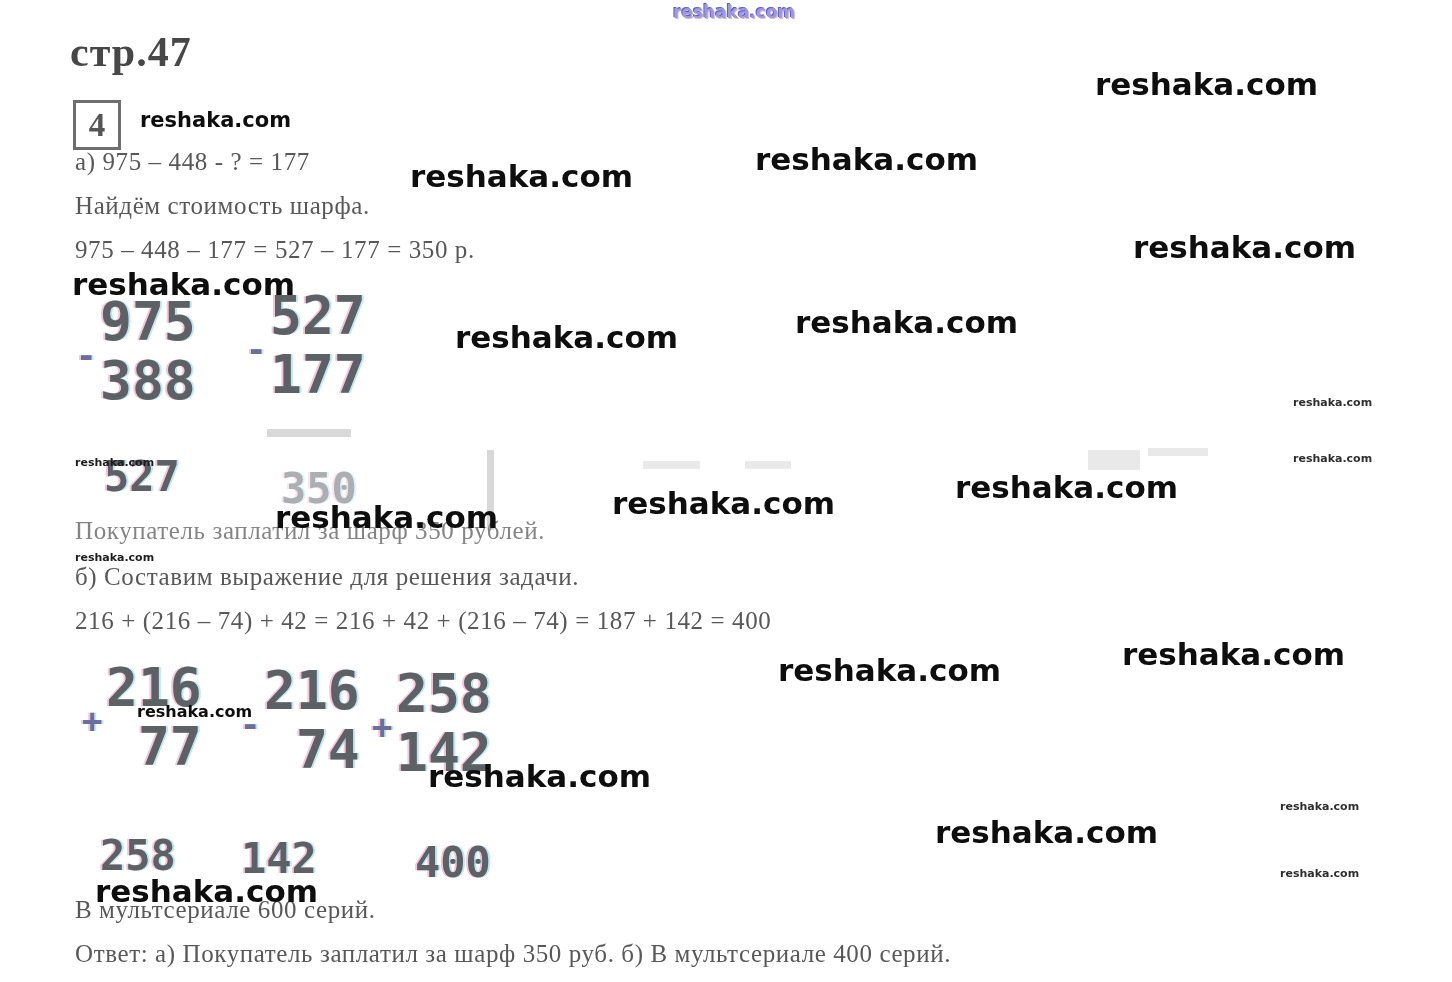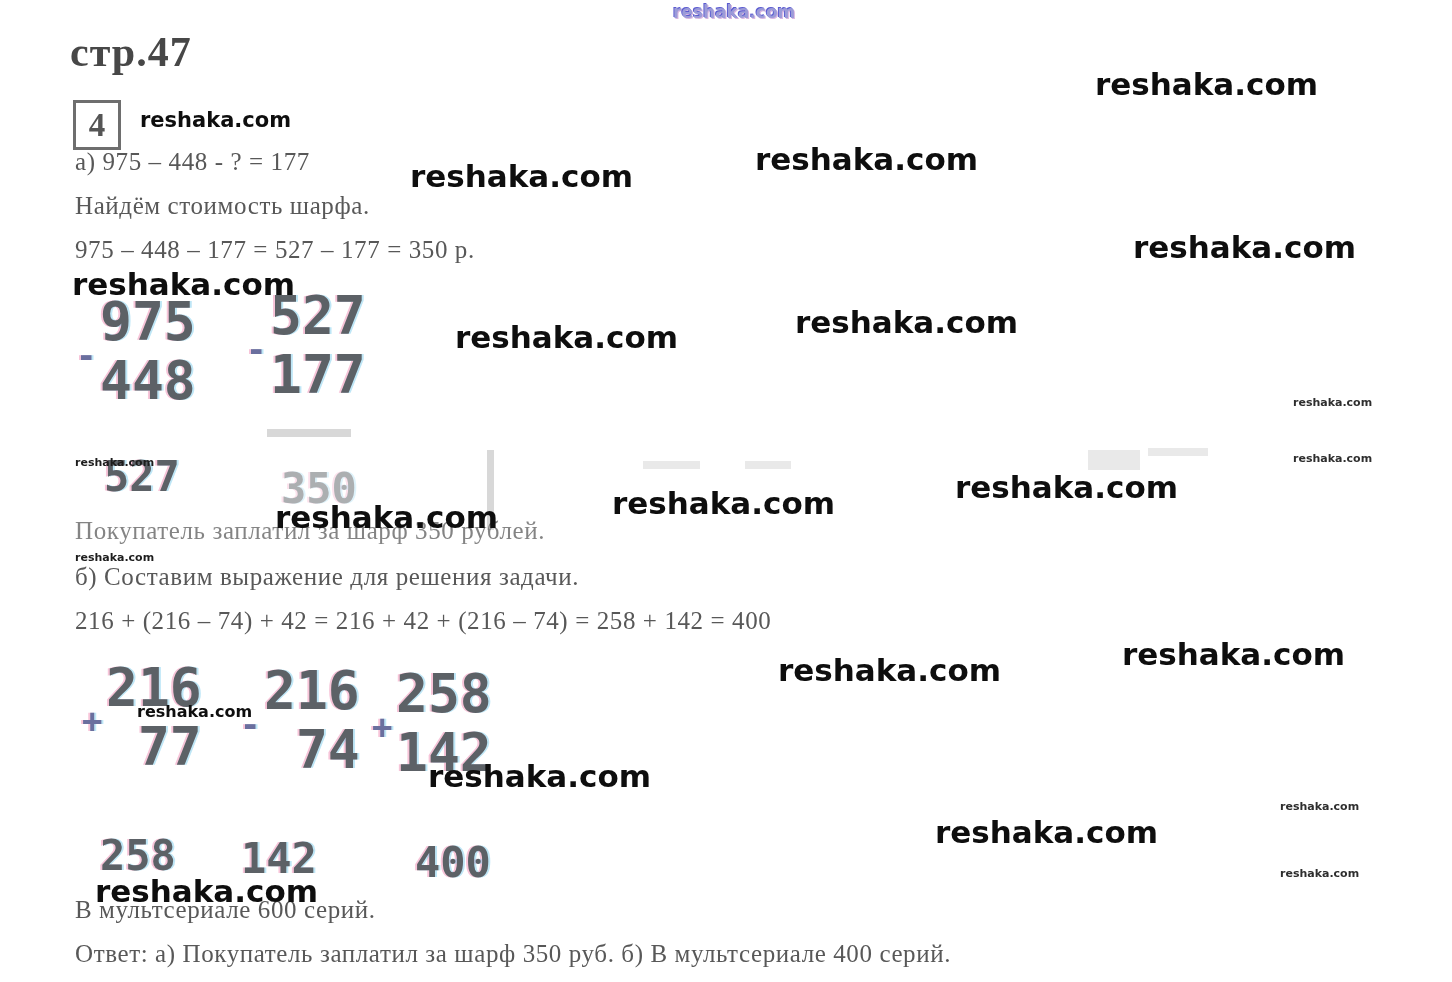--- a/index.html
+++ b/index.html
@@ -54,21 +54,21 @@
   </div>
 
   <div class="line" style="left:75px;top:148px;">а) 975 – 448 - ? = 177</div>
   <div class="line" style="left:75px;top:192px;">Найдём стоимость шарфа.</div>
   <div class="line" style="left:75px;top:236px;">975 – 448 – 177 = 527 – 177 = 350 р.</div>
 
   <div class="colblock" style="left:76px;top:292px;">
     <span class="op">-</span>
     <div class="nums">
       <span>975</span>
-      <span>448</span>
+      <span>388</span>
     </div>
   </div>
   <div class="colblock" style="left:246px;top:286px;">
     <span class="op">-</span>
     <div class="nums">
       <span>527</span>
       <span>177</span>
     </div>
   </div>
 
@@ -78,21 +78,21 @@
   <div class="ghost" style="left:267px;top:429px;width:84px;height:8px;"></div>
   <div class="ghost" style="left:487px;top:450px;width:7px;height:80px;"></div>
   <div class="ghost lighter" style="left:643px;top:461px;width:57px;height:8px;"></div>
   <div class="ghost lighter" style="left:745px;top:461px;width:46px;height:8px;"></div>
   <div class="ghost lighter" style="left:1088px;top:450px;width:52px;height:20px;"></div>
   <div class="ghost lighter" style="left:1148px;top:448px;width:60px;height:8px;"></div>
 
   <div class="line faded" style="left:75px;top:517px;">Покупатель заплатил за шарф 350 рублей.</div>
 
   <div class="line" style="left:75px;top:563px;text-align:center;">б) Составим выражение для решения задачи.</div>
-  <div class="line" style="left:75px;top:607px;">216 + (216 – 74) + 42 = 216 + 42 + (216 – 74) = 258 + 142 = 400</div>
+  <div class="line" style="left:75px;top:607px;">216 + (216 – 74) + 42 = 216 + 42 + (216 – 74) = 187 + 142 = 400</div>
 
   <div class="colblock" style="left:82px;top:658px;">
     <span class="op">+</span>
     <div class="nums">
       <span>216</span>
       <span>77</span>
     </div>
   </div>
   <div class="colblock" style="left:240px;top:661px;">
     <span class="op">-</span>

